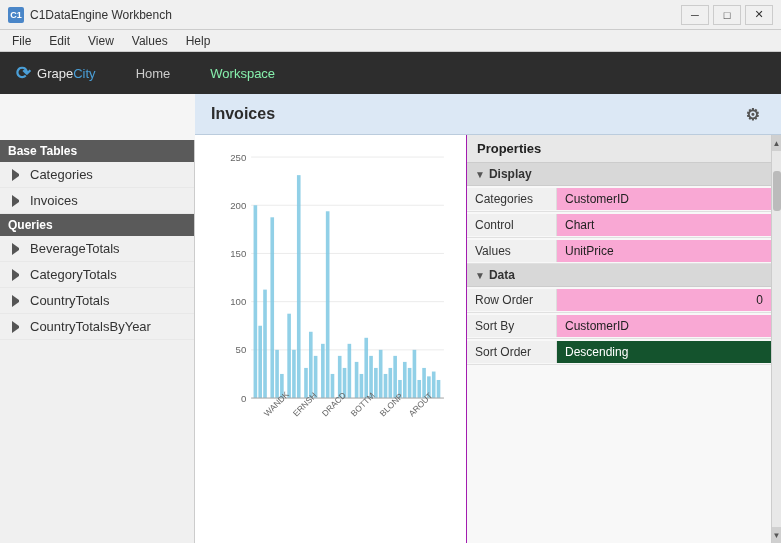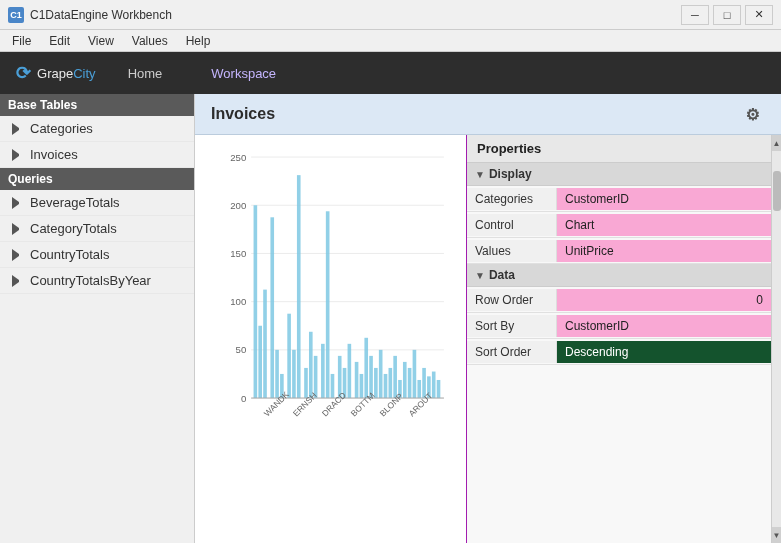--- a/index.html
+++ b/index.html
@@ -69,40 +69,41 @@
     }
     .logo-area {
       display: flex; align-items: center; gap: 6px;
     }
     .logo-icon {
       color: #4a9fd8; font-size: 18px; font-weight: bold;
     }
     .logo-grape { color: #e8e8e8; }
     .logo-city { color: #4a9fd8; }
     .nav-links {
-      display: flex; gap: 33px; margin-left: 4px;
+      display: flex; gap: 24px; margin-left: 12px;
     }
     .nav-link {
       color: #ccc; font-size: 13px; cursor: pointer; padding: 4px 8px;
     }
-    .nav-link.active { color: #c4b5fd; }
+    .nav-link.active { color: #86efac; }
 
     
     .main-layout {
       display: flex;
       height: calc(543px - 30px - 22px - 42px);
       background: #f5f5f5;
     }
 
     
     .sidebar {
       width: 195px;
       background: #f0f0f0;
       border-right: 1px solid #ccc;
       overflow-y: auto;
+      margin-top: 46px;
     }
     .sidebar-section-header {
       background: #5a5a5a;
       color: white;
       padding: 4px 8px;
       font-size: 12px;
       font-weight: bold;
     }
     .sidebar-item {
       display: flex; align-items: center;

